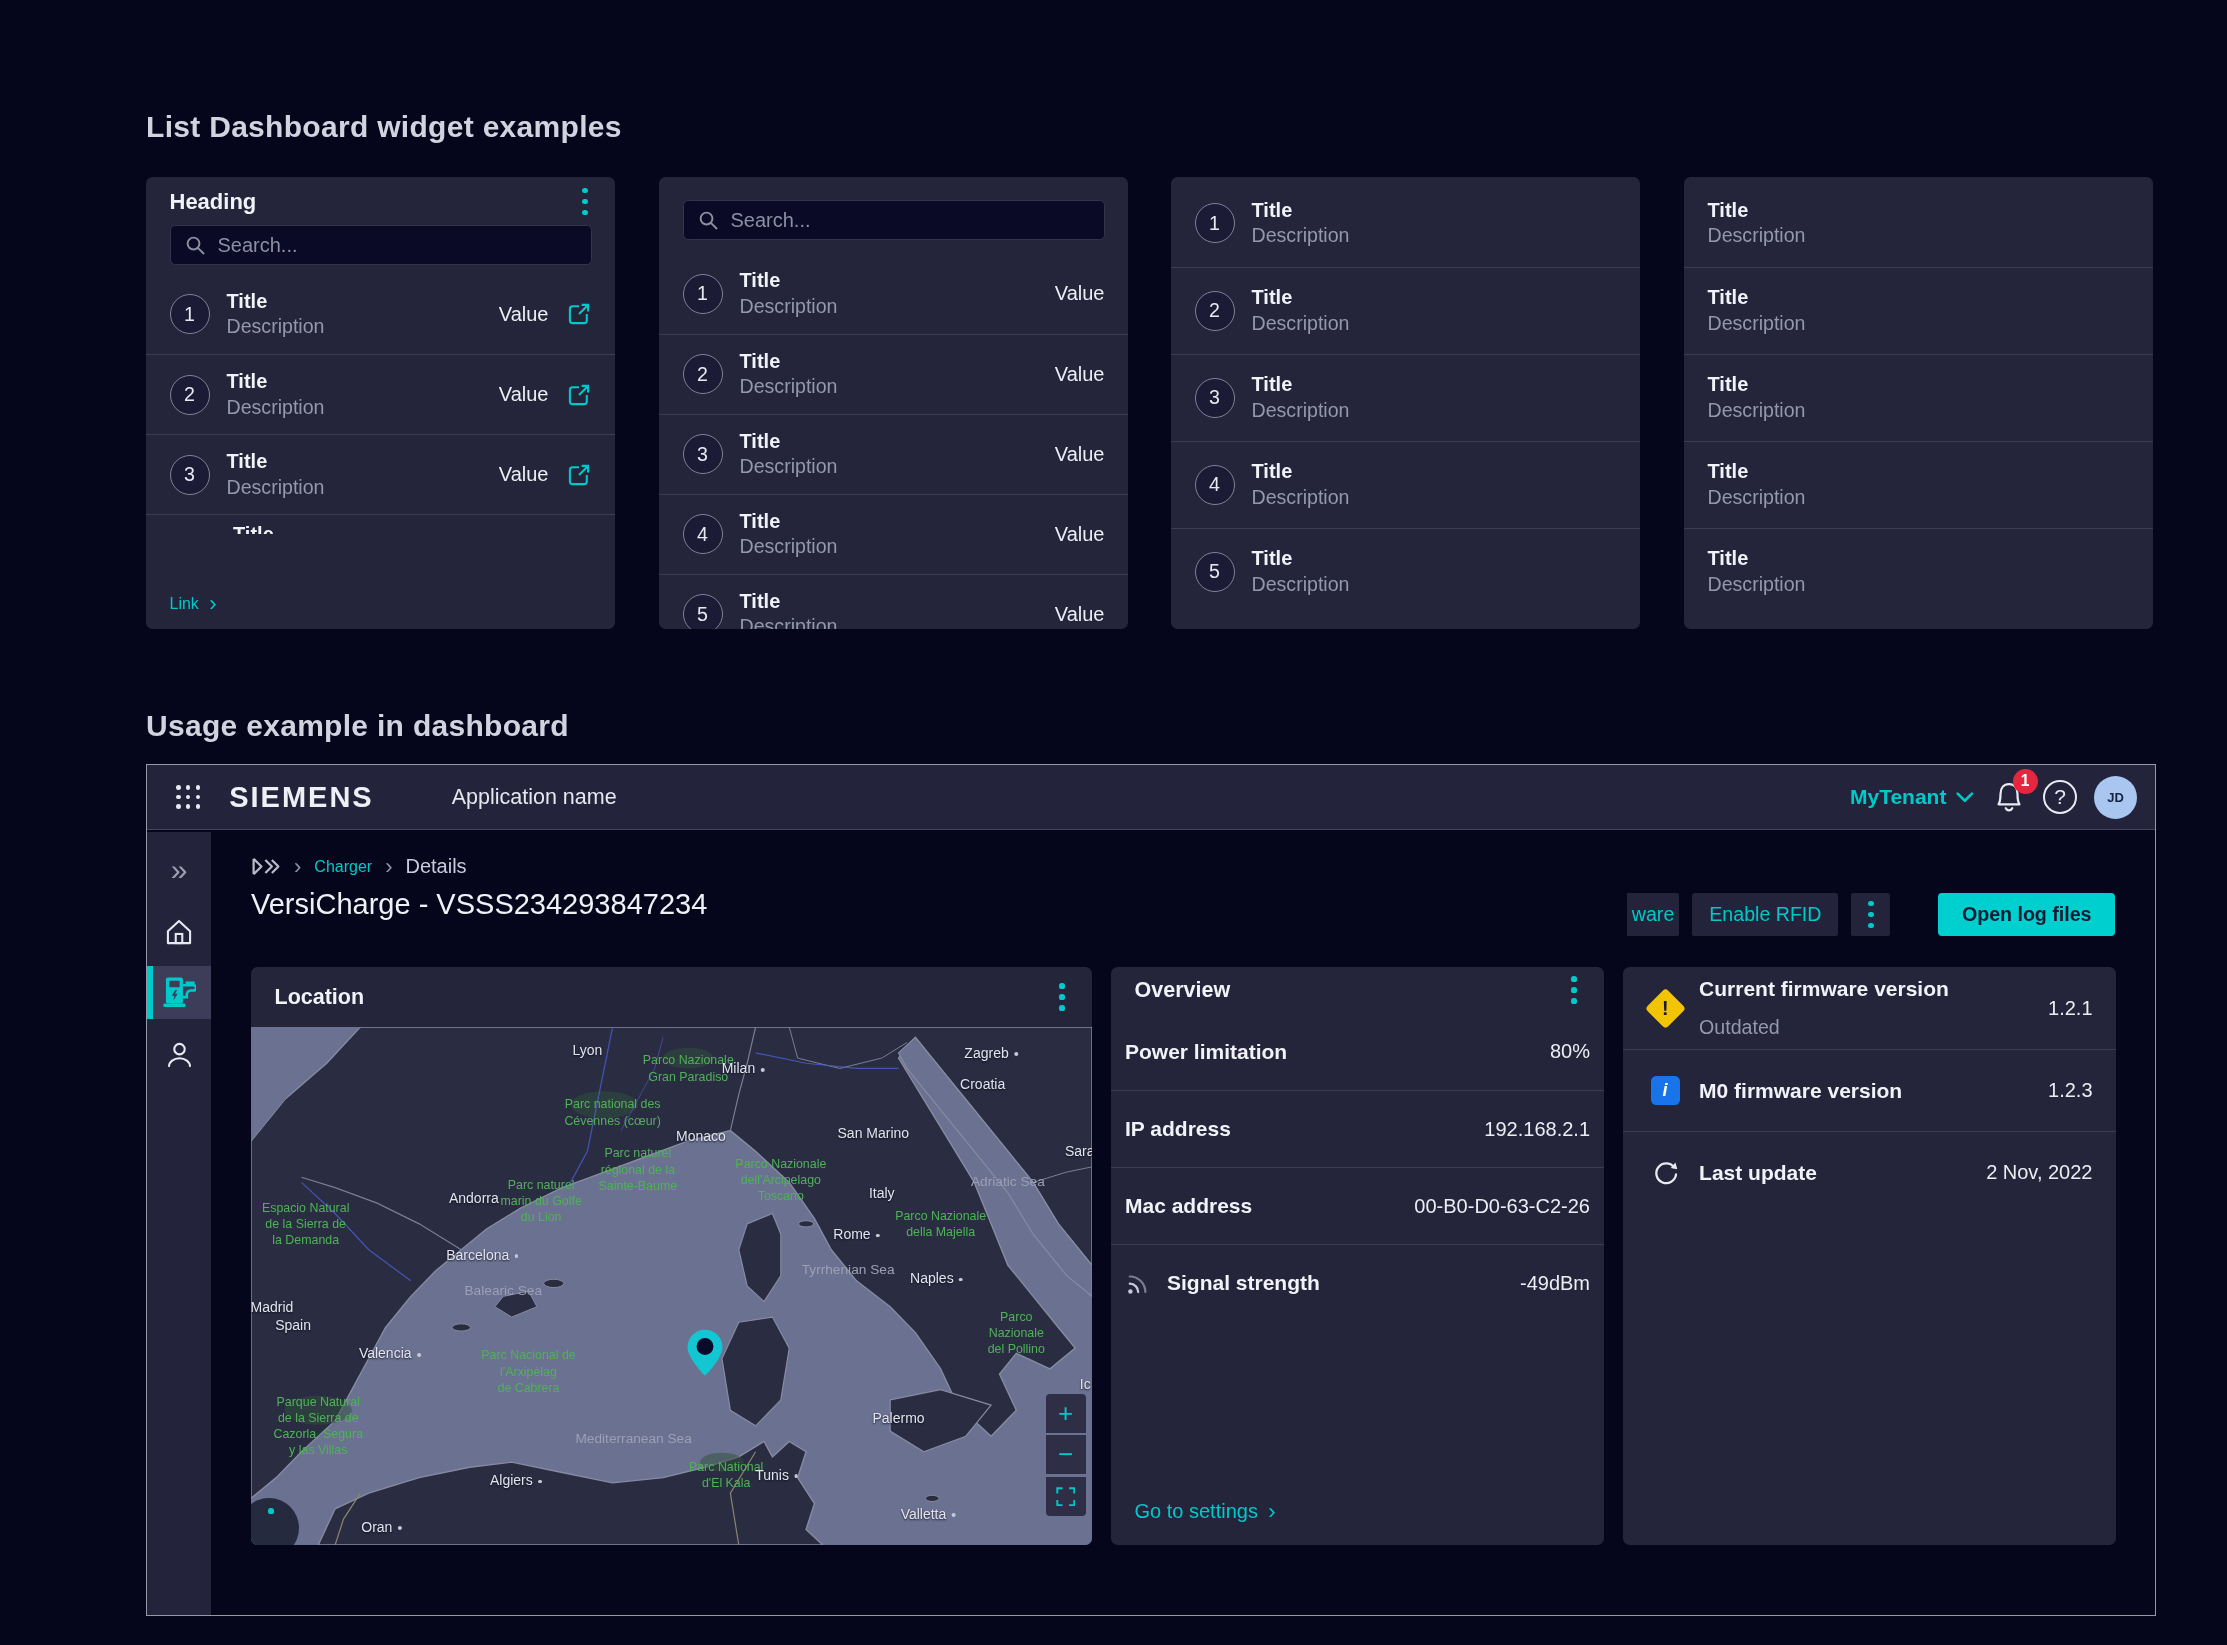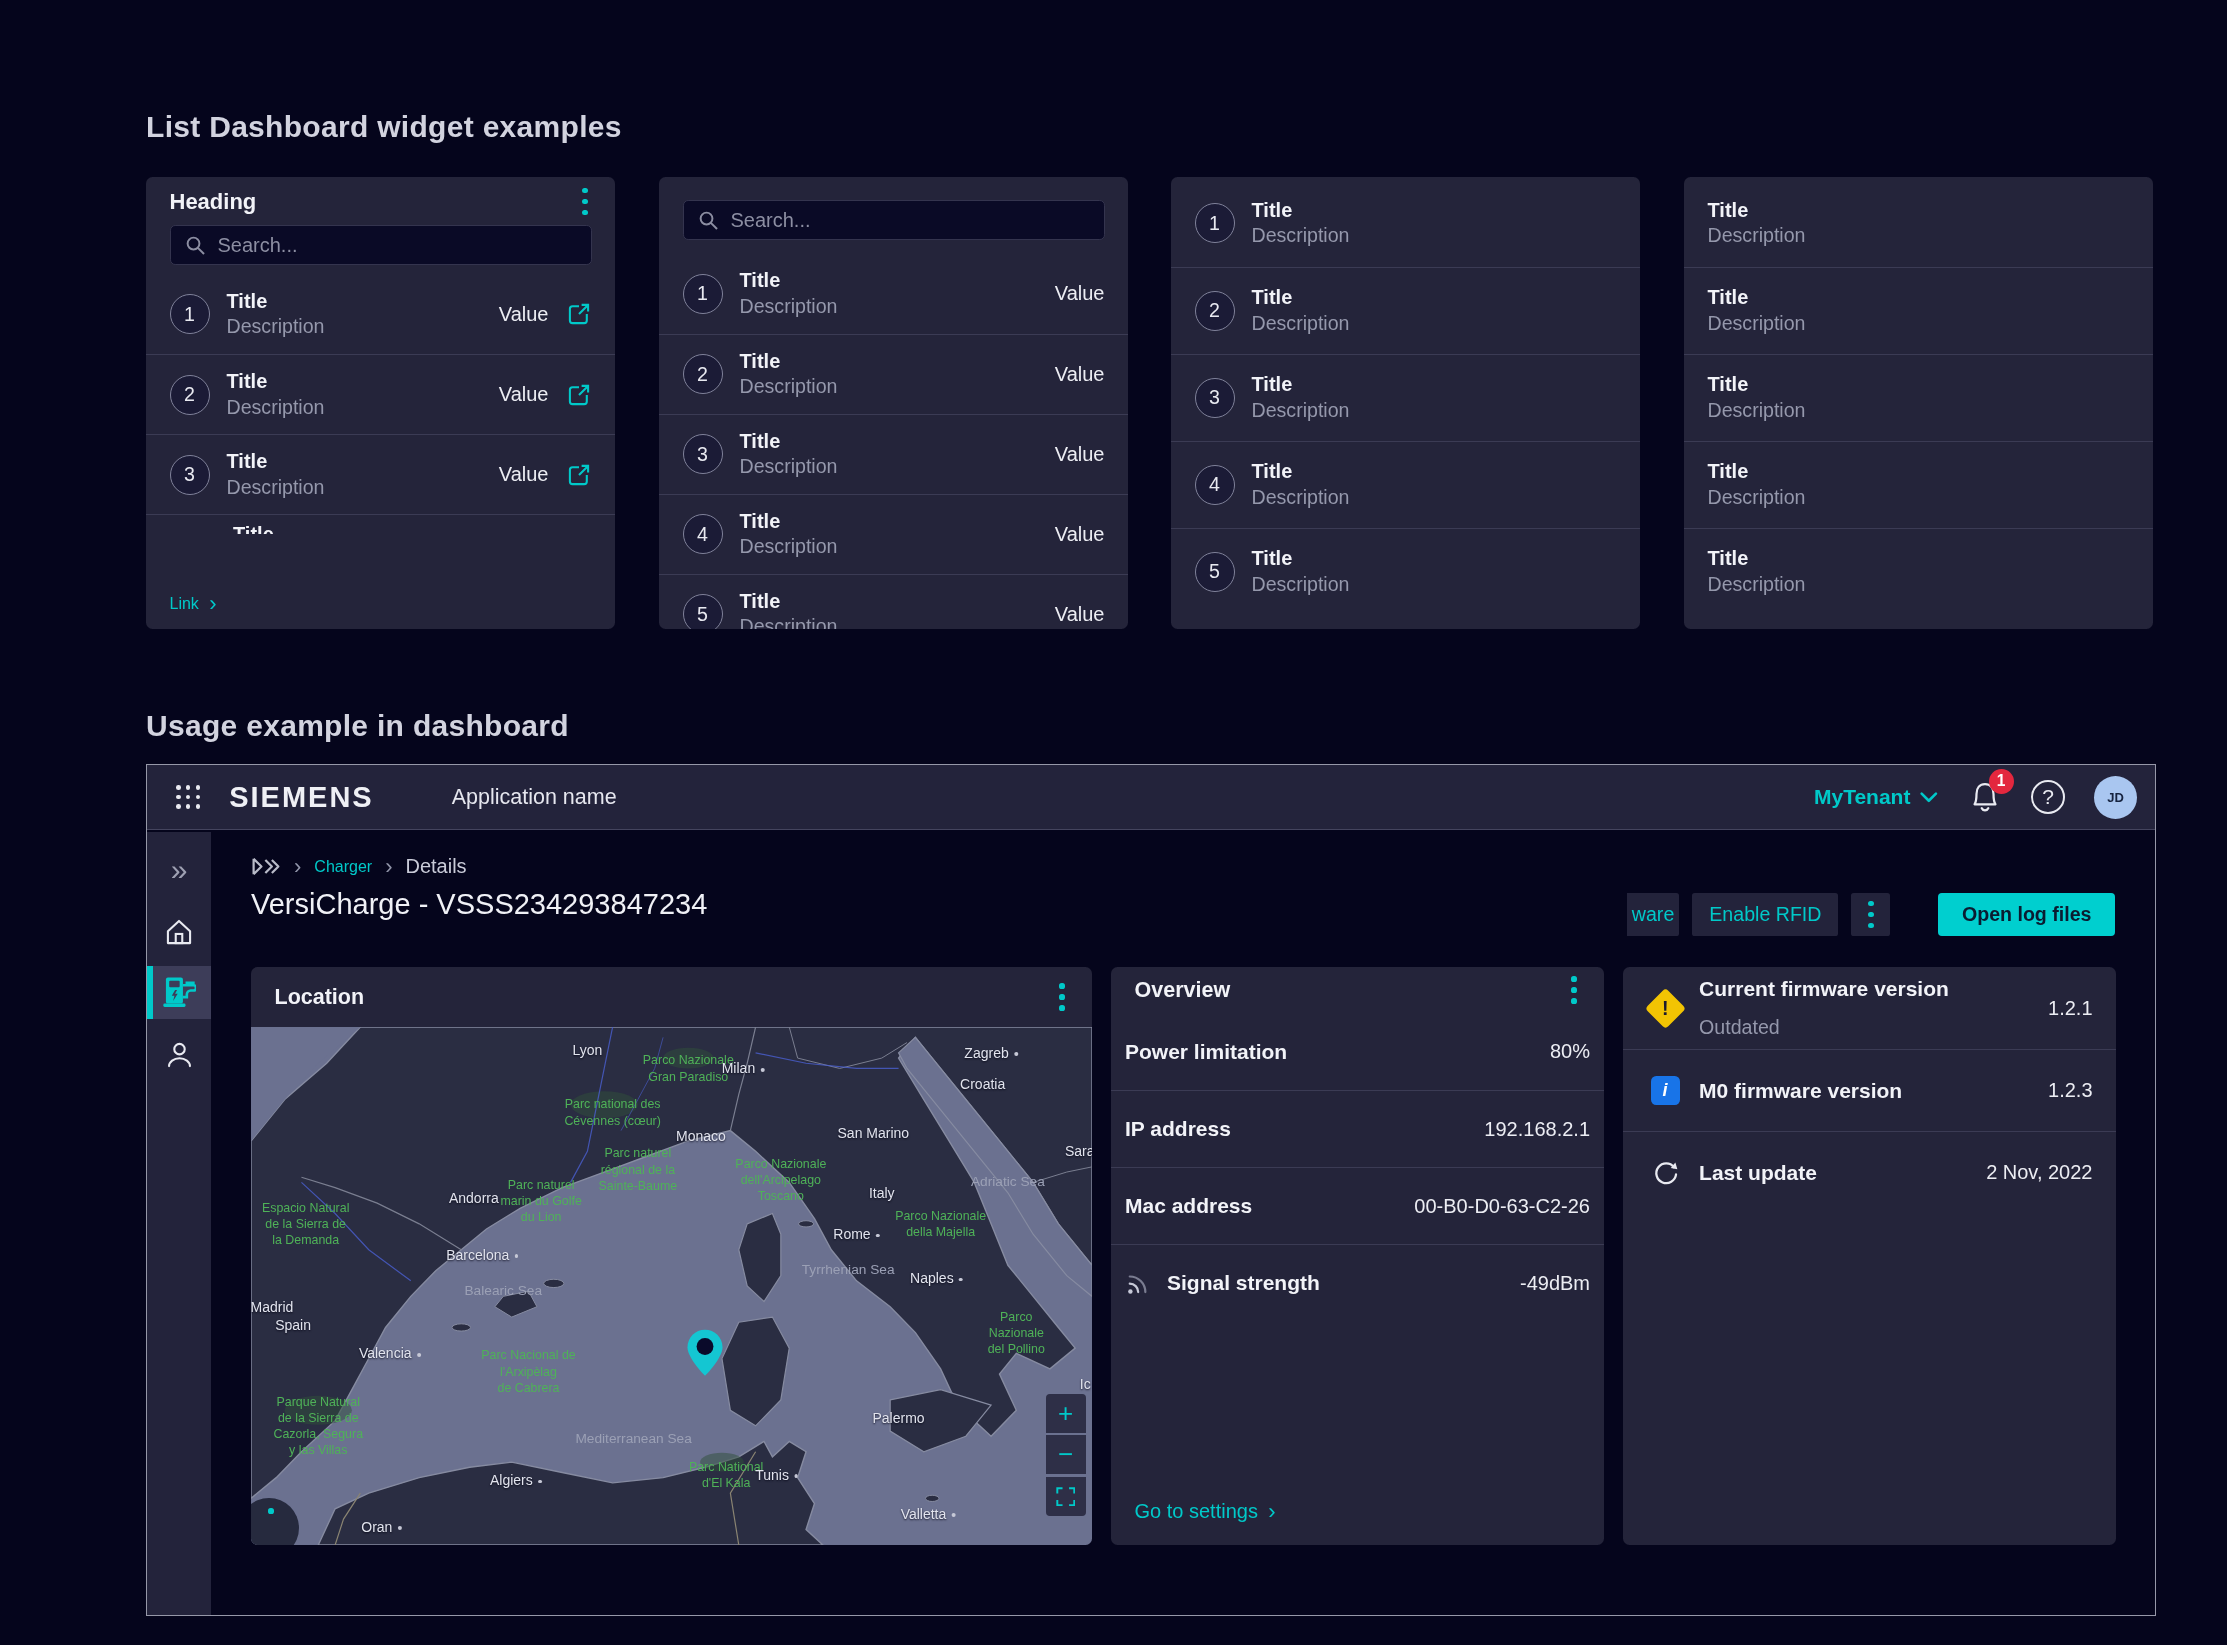--- a/index.html
+++ b/index.html
@@ -46,21 +46,21 @@
 
   
   #frame{position:absolute;left:146px;top:764px;width:2010px;height:852px;
          border:1.3px solid var(--framebrd);background:var(--bg);}
   #dash-header{position:absolute;left:0;top:0;right:0;height:65px;background:var(--panel);
          border-bottom:1.3px solid #44445E;display:flex;align-items:center;}
   .gridicon{display:grid;grid-template-columns:repeat(3,4.6px);gap:5.2px;margin-left:29px;cursor:pointer;}
   .gridicon i{width:4.6px;height:4.6px;border-radius:50%;background:#E9EAF1;}
   .brand{font-size:29px;font-weight:700;color:#EFF0F5;letter-spacing:2px;margin-left:29px;}
   .appname{font-size:21.5px;color:#E6E7EF;margin-left:78px;}
-  .hdr-right{margin-left:auto;display:flex;align-items:center;gap:29px;margin-right:18px;}
+  .hdr-right{margin-left:auto;display:flex;align-items:center;gap:17px;margin-right:18px;}
   .tenant{display:flex;align-items:center;gap:9px;cursor:pointer;}
   .tenant .tn{color:var(--teal);font-size:21px;font-weight:600;}
   .bellwrap{position:relative;cursor:pointer;}
   .nbadge{position:absolute;top:-9px;right:-11.7px;min-width:25px;height:25px;border-radius:12.4px;
           background:var(--badge);color:#fff;font-size:15.6px;font-weight:700;
           display:flex;align-items:center;justify-content:center;padding:0 5.2px;}
   .helpbtn{width:34px;height:34px;border-radius:50%;border:2px solid #E9EAF1;color:#E9EAF1;
           font-size:21px;display:flex;align-items:center;justify-content:center;cursor:pointer;}
   .avatar{width:43px;height:43px;border-radius:50%;background:var(--avatar);color:#16233F;
           font-size:13px;font-weight:700;display:flex;align-items:center;justify-content:center;cursor:pointer;}

